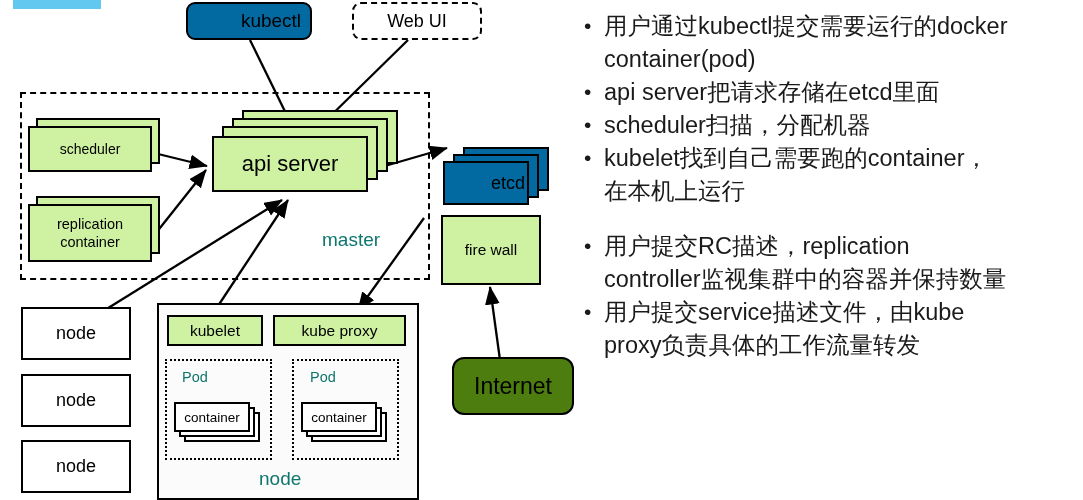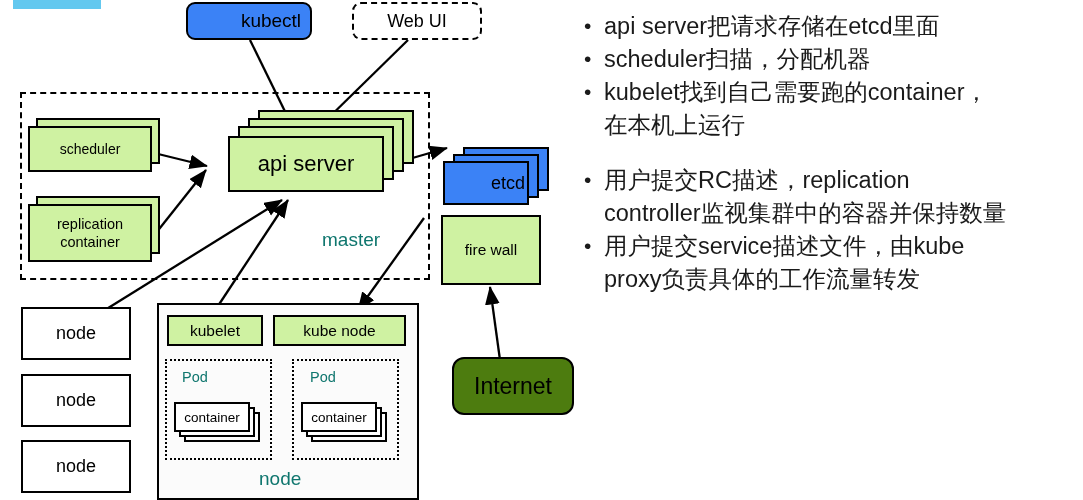--- a/index.html
+++ b/index.html
@@ -56,21 +56,21 @@
     display: flex;
     align-items: center;
     justify-content: center;
     text-align: center;
     color: #000;
     background: #ffffff;
     z-index: 5;
   }
 
   .green  { background: #cff2a2; }
-  .blue   { background: #3b82f6; padding-left: 44px; }
+  .blue   { background: #0369a1; padding-left: 44px; }
   .lblue  { background: #4d7c0f; }
   .white  { background: #ffffff; }
 
   
   .stack {
     position: absolute;
     z-index: 4;
   }
   .stack .layer {
     position: absolute;
@@ -211,21 +211,21 @@
     </div>
 
     <div class="stack" style="left:28px; top:196px; width:132px; height:82px;">
       <div class="layer green" style="left:8px; top:0px; width:124px; height:58px;"></div>
       <div class="top-face green" style="left:0px; top:8px; width:124px; height:58px; font-size:14.5px; flex-direction:column; line-height:18px;">
         <span>replication</span>
         <span>container</span>
       </div>
     </div>
 
-    <div class="stack" style="left:228px; top:110px; width:186px; height:86px;">
+    <div class="stack" style="left:212px; top:110px; width:186px; height:86px;">
       <div class="layer green" style="left:30px; top:0px; width:156px; height:54px;"></div>
       <div class="layer green" style="left:20px; top:8px; width:156px; height:54px;"></div>
       <div class="layer green" style="left:10px; top:16px; width:156px; height:54px;"></div>
       <div class="top-face green" style="left:0px; top:26px; width:156px; height:56px; font-size:22px;">api server</div>
     </div>
 
     <div class="stack" style="left:443px; top:117px; width:106px; height:62px;margin-top:30px;">
       <div class="layer blue" style="left:20px; top:0px; width:86px; height:44px;"></div>
       <div class="layer blue" style="left:10px; top:7px; width:86px; height:44px;"></div>
       <div class="top-face blue" style="left:0px; top:14px; width:86px; height:44px; font-size:18px;">etcd</div>
@@ -237,21 +237,21 @@
 
     <div class="node-box white" style="left:21px; top:307px; width:110px; height:53px; font-size:18px;">node</div>
     <div class="node-box white" style="left:21px; top:374px; width:110px; height:53px; font-size:18px;">node</div>
     <div class="node-box white" style="left:21px; top:440px; width:110px; height:53px; font-size:18px;">node</div>
 
     <div class="solid-region" style="left:157px; top:303px; width:262px; height:197px;"></div>
     <div class="plain-label" style="left:259px; top:468px; font-size:19px;">node</div>
 
     <div class="node-box green" style="left:167px; top:315px; width:96px; height:31px; font-size:15.5px;">kubelet</div>
 
-    <div class="node-box green" style="left:273px; top:315px; width:133px; height:31px; font-size:15.5px;">kube node</div>
+    <div class="node-box green" style="left:273px; top:315px; width:133px; height:31px; font-size:15.5px;">kube proxy</div>
 
     <div class="dotted-region" style="left:165px; top:359px; width:107px; height:101px;"></div>
     <div class="plain-label" style="left:182px; top:369px; font-size:14.5px;">Pod</div>
     <div class="stack" style="left:174px; top:402px; width:96px; height:50px; z-index:6;">
       <div class="layer white" style="left:10px; top:10px; width:76px; height:30px;"></div>
       <div class="layer white" style="left:5px; top:5px; width:76px; height:30px;"></div>
       <div class="top-face white" style="left:0px; top:0px; width:76px; height:30px; font-size:13.5px;">container</div>
     </div>
 
     <div class="dotted-region" style="left:292px; top:359px; width:107px; height:101px;"></div>
@@ -260,20 +260,24 @@
       <div class="layer white" style="left:10px; top:10px; width:76px; height:30px;"></div>
       <div class="layer white" style="left:5px; top:5px; width:76px; height:30px;"></div>
       <div class="top-face white" style="left:0px; top:0px; width:76px; height:30px; font-size:13.5px;">container</div>
     </div>
 
   </div>
 
   <div id="notes">
     <ul class="bullet-group">
       <li class="bullet">
+        <div>用户通过kubectl提交需要运行的docker</div>
+        <div>container(pod)</div>
+      </li>
+      <li class="bullet">
         <div>api server把请求存储在etcd里面</div>
       </li>
       <li class="bullet">
         <div>scheduler扫描，分配机器</div>
       </li>
       <li class="bullet">
         <div>kubelet找到自己需要跑的container，</div>
         <div>在本机上运行</div>
       </li>
     </ul>

